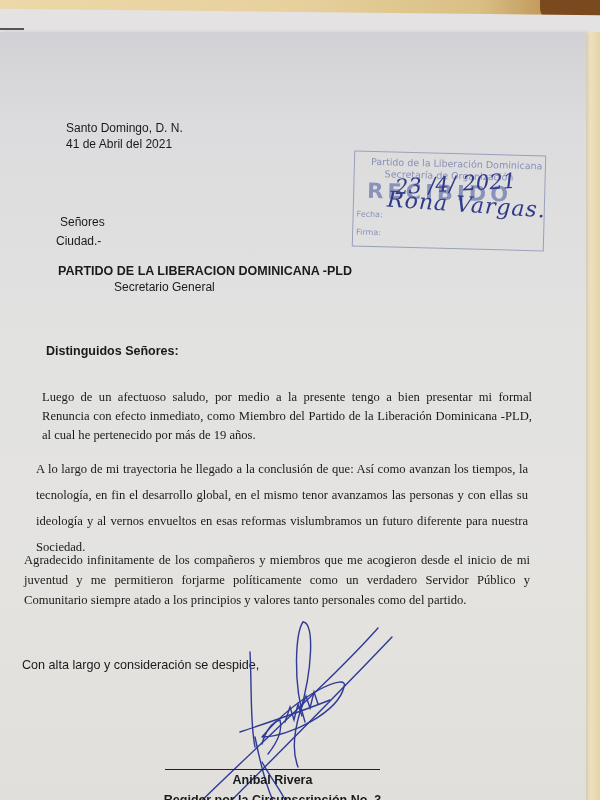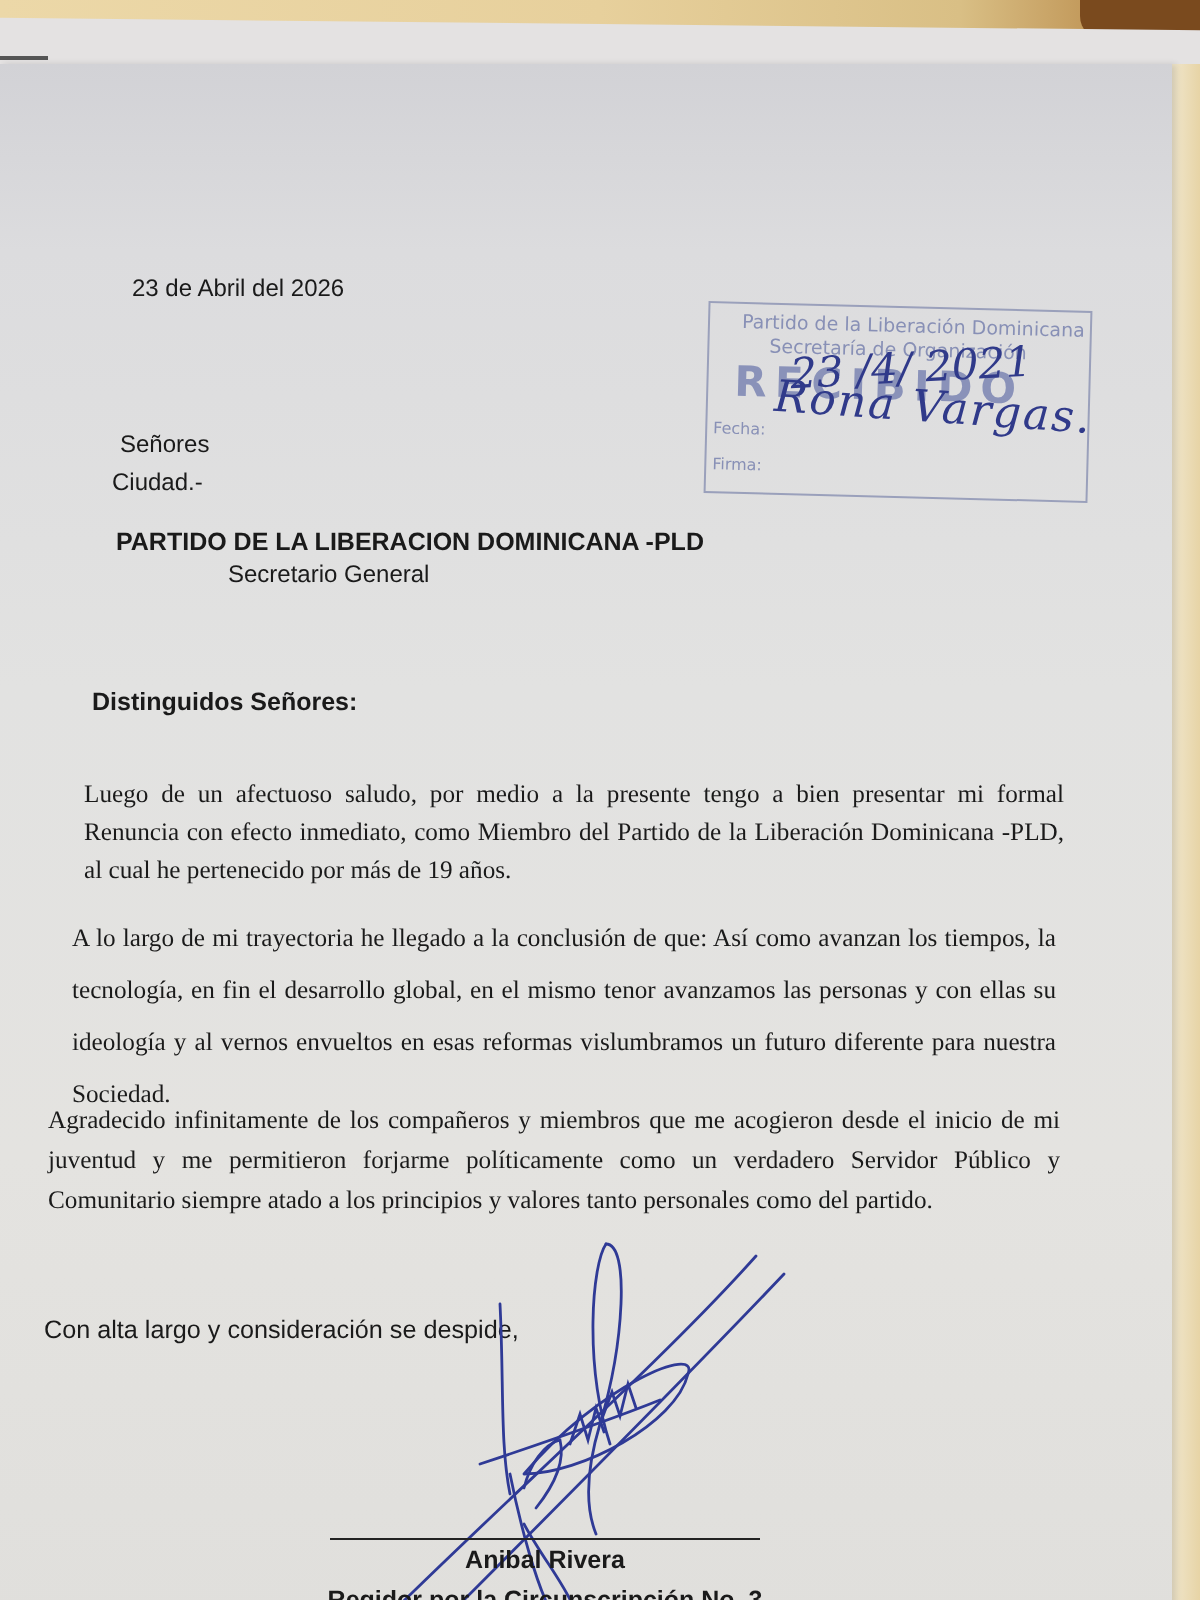--- a/index.html
+++ b/index.html
@@ -63,21 +63,22 @@
 
 <div class="folder-back"></div>
 <div class="folder-tab"></div>
 <div class="under-sheet"></div>
 <div class="under-mark"></div>
 <div class="paper-edge-right"></div>
 
 <div class="paper">
   <div class="sheet-inner">
 
-    <div class="doc" style="left:66px; top:104px; font-size:12px;">23 de Abril del 2026</div>
+    <div class="doc" style="left:66px; top:88px; font-size:12px;">Santo Domingo, D. N.</div>
+    <div class="doc" style="left:66px; top:104px; font-size:12px;">41 de Abril del 2021</div>
 
     <div class="stamp">
       <div class="l1">Partido de la Liberación Dominicana</div>
       <div class="l2">Secretaría de Organización</div>
       <div class="l3">RECIBIDO</div>
       <div class="fecha">Fecha:</div>
       <div class="firma">Firma:</div>
     </div>
     <div class="hand" style="left:395px; top:140px; font-size:21px; transform:rotate(-3deg);">23 /4/ 2021</div>
     <div class="hand" style="left:387px; top:160px; font-size:22px; transform:rotate(4deg); letter-spacing:1px;">Rona Vargas.</div>

